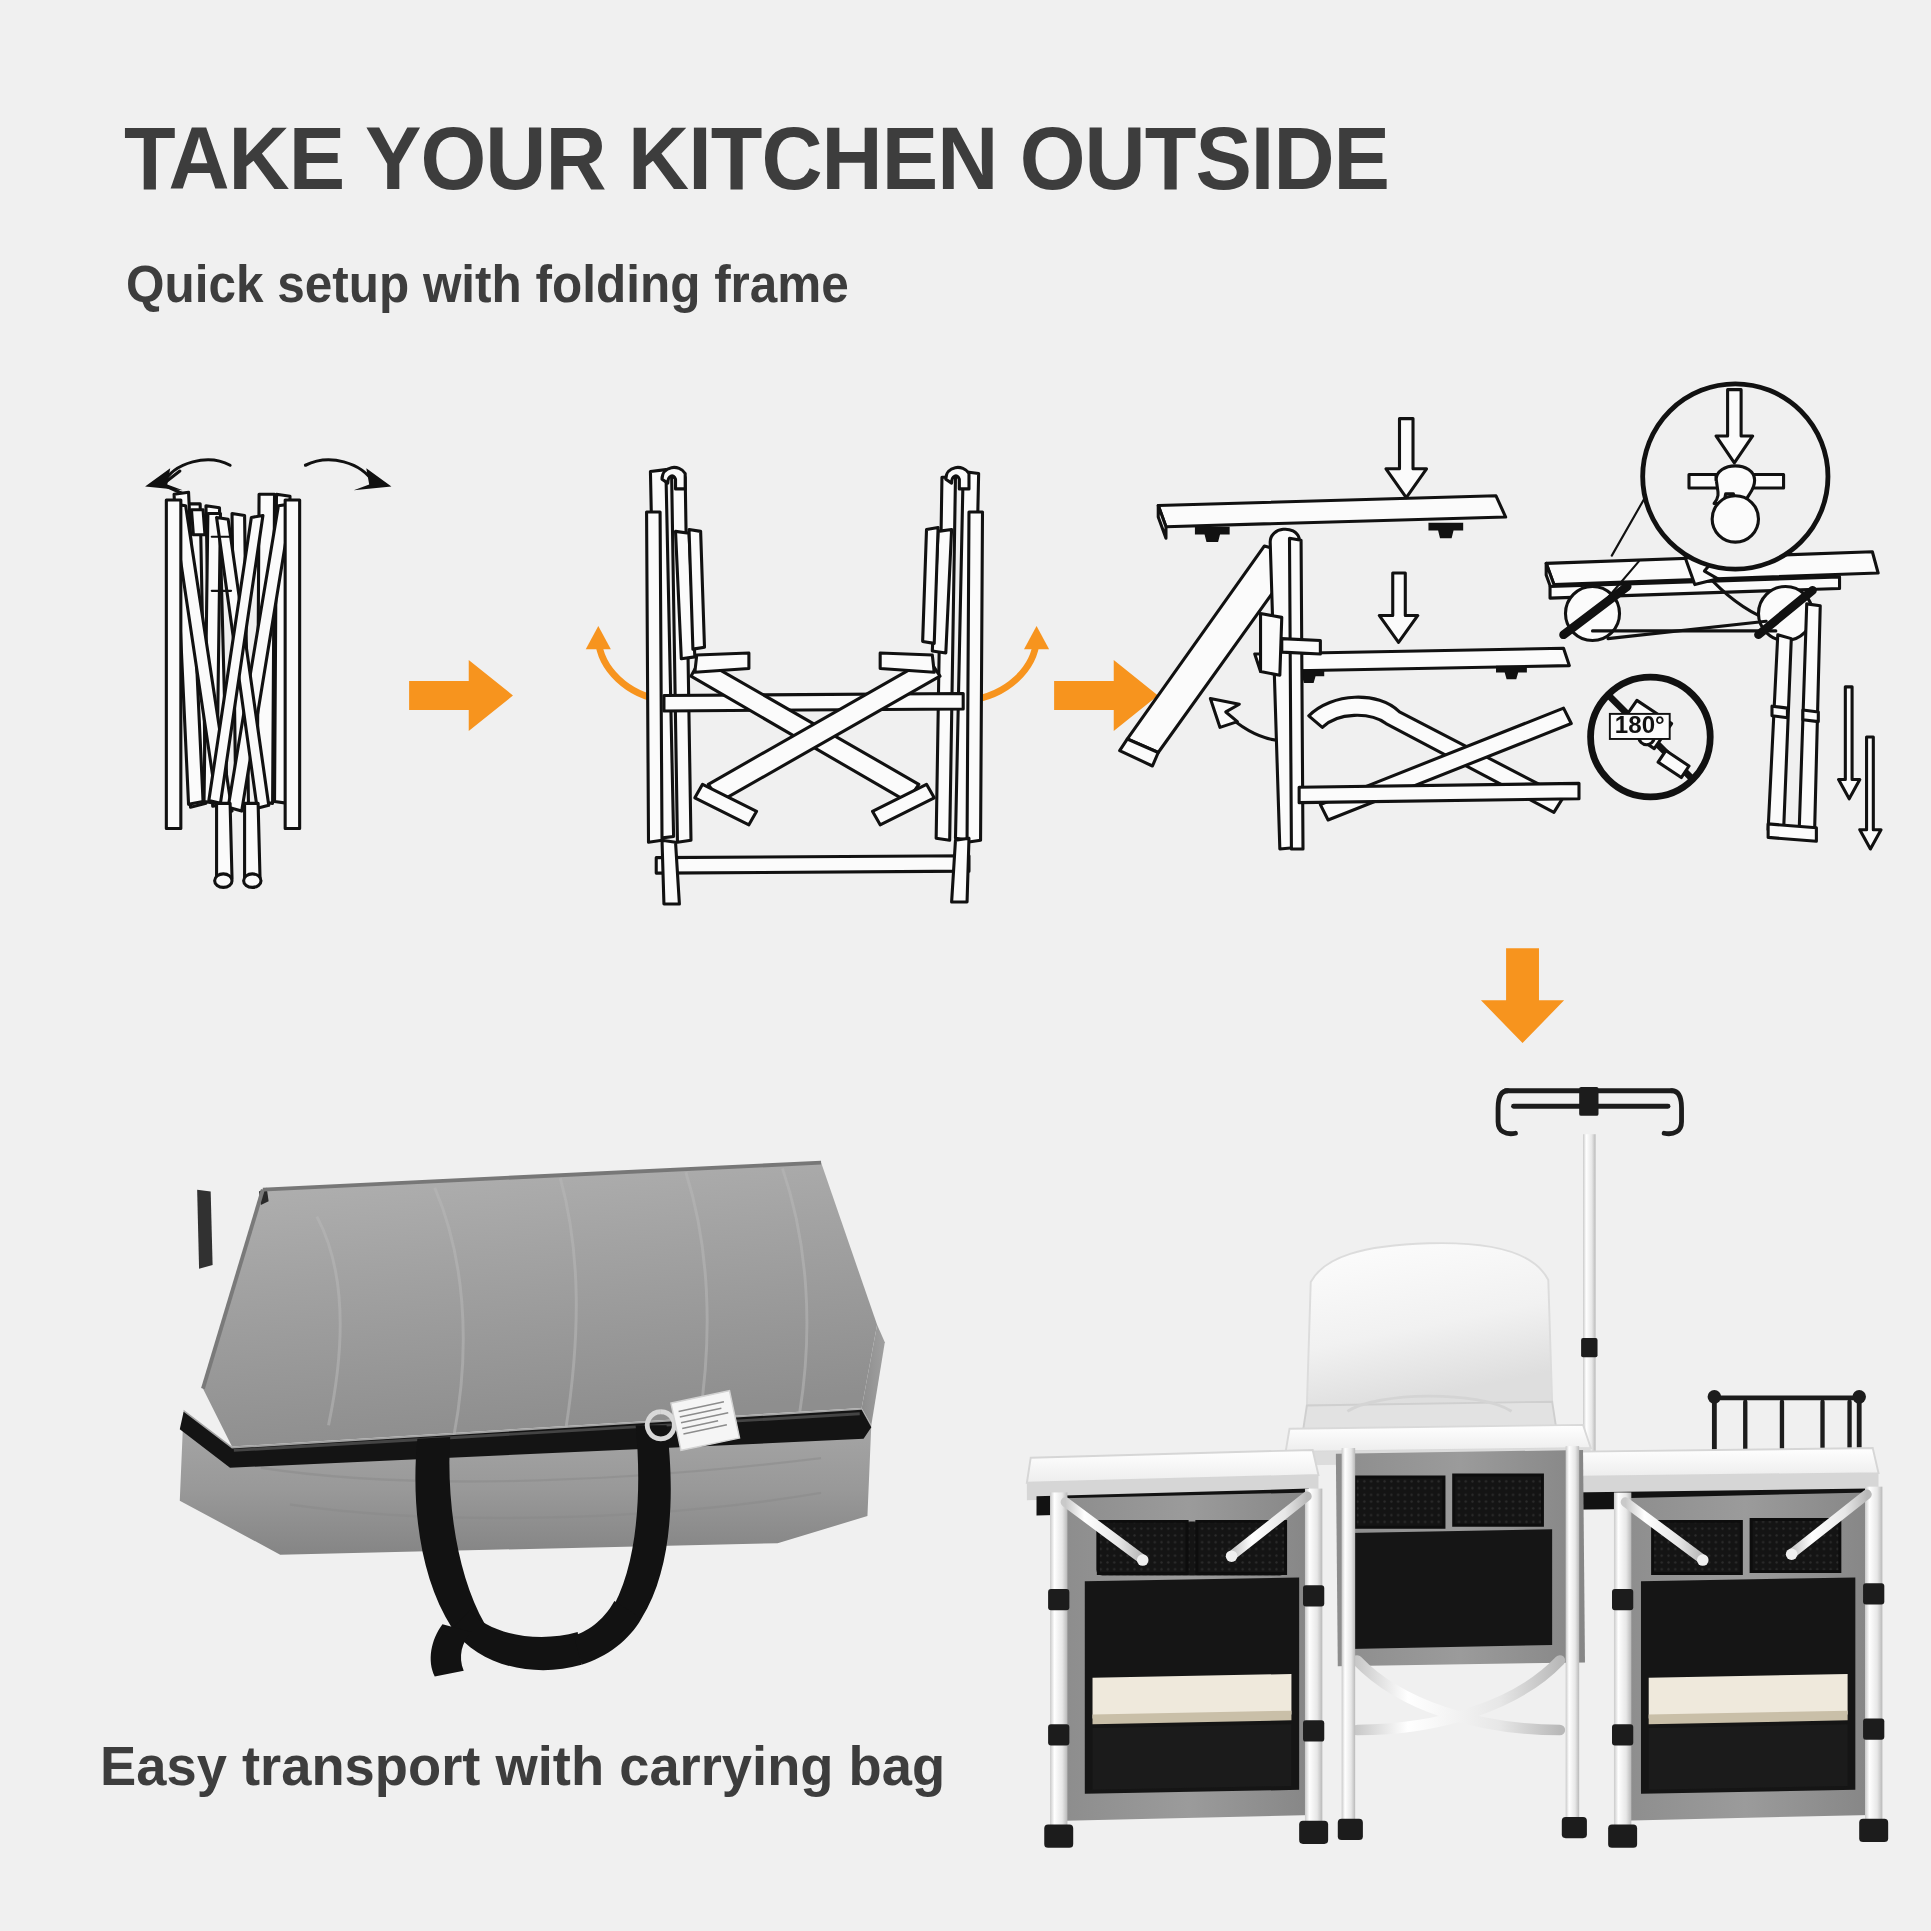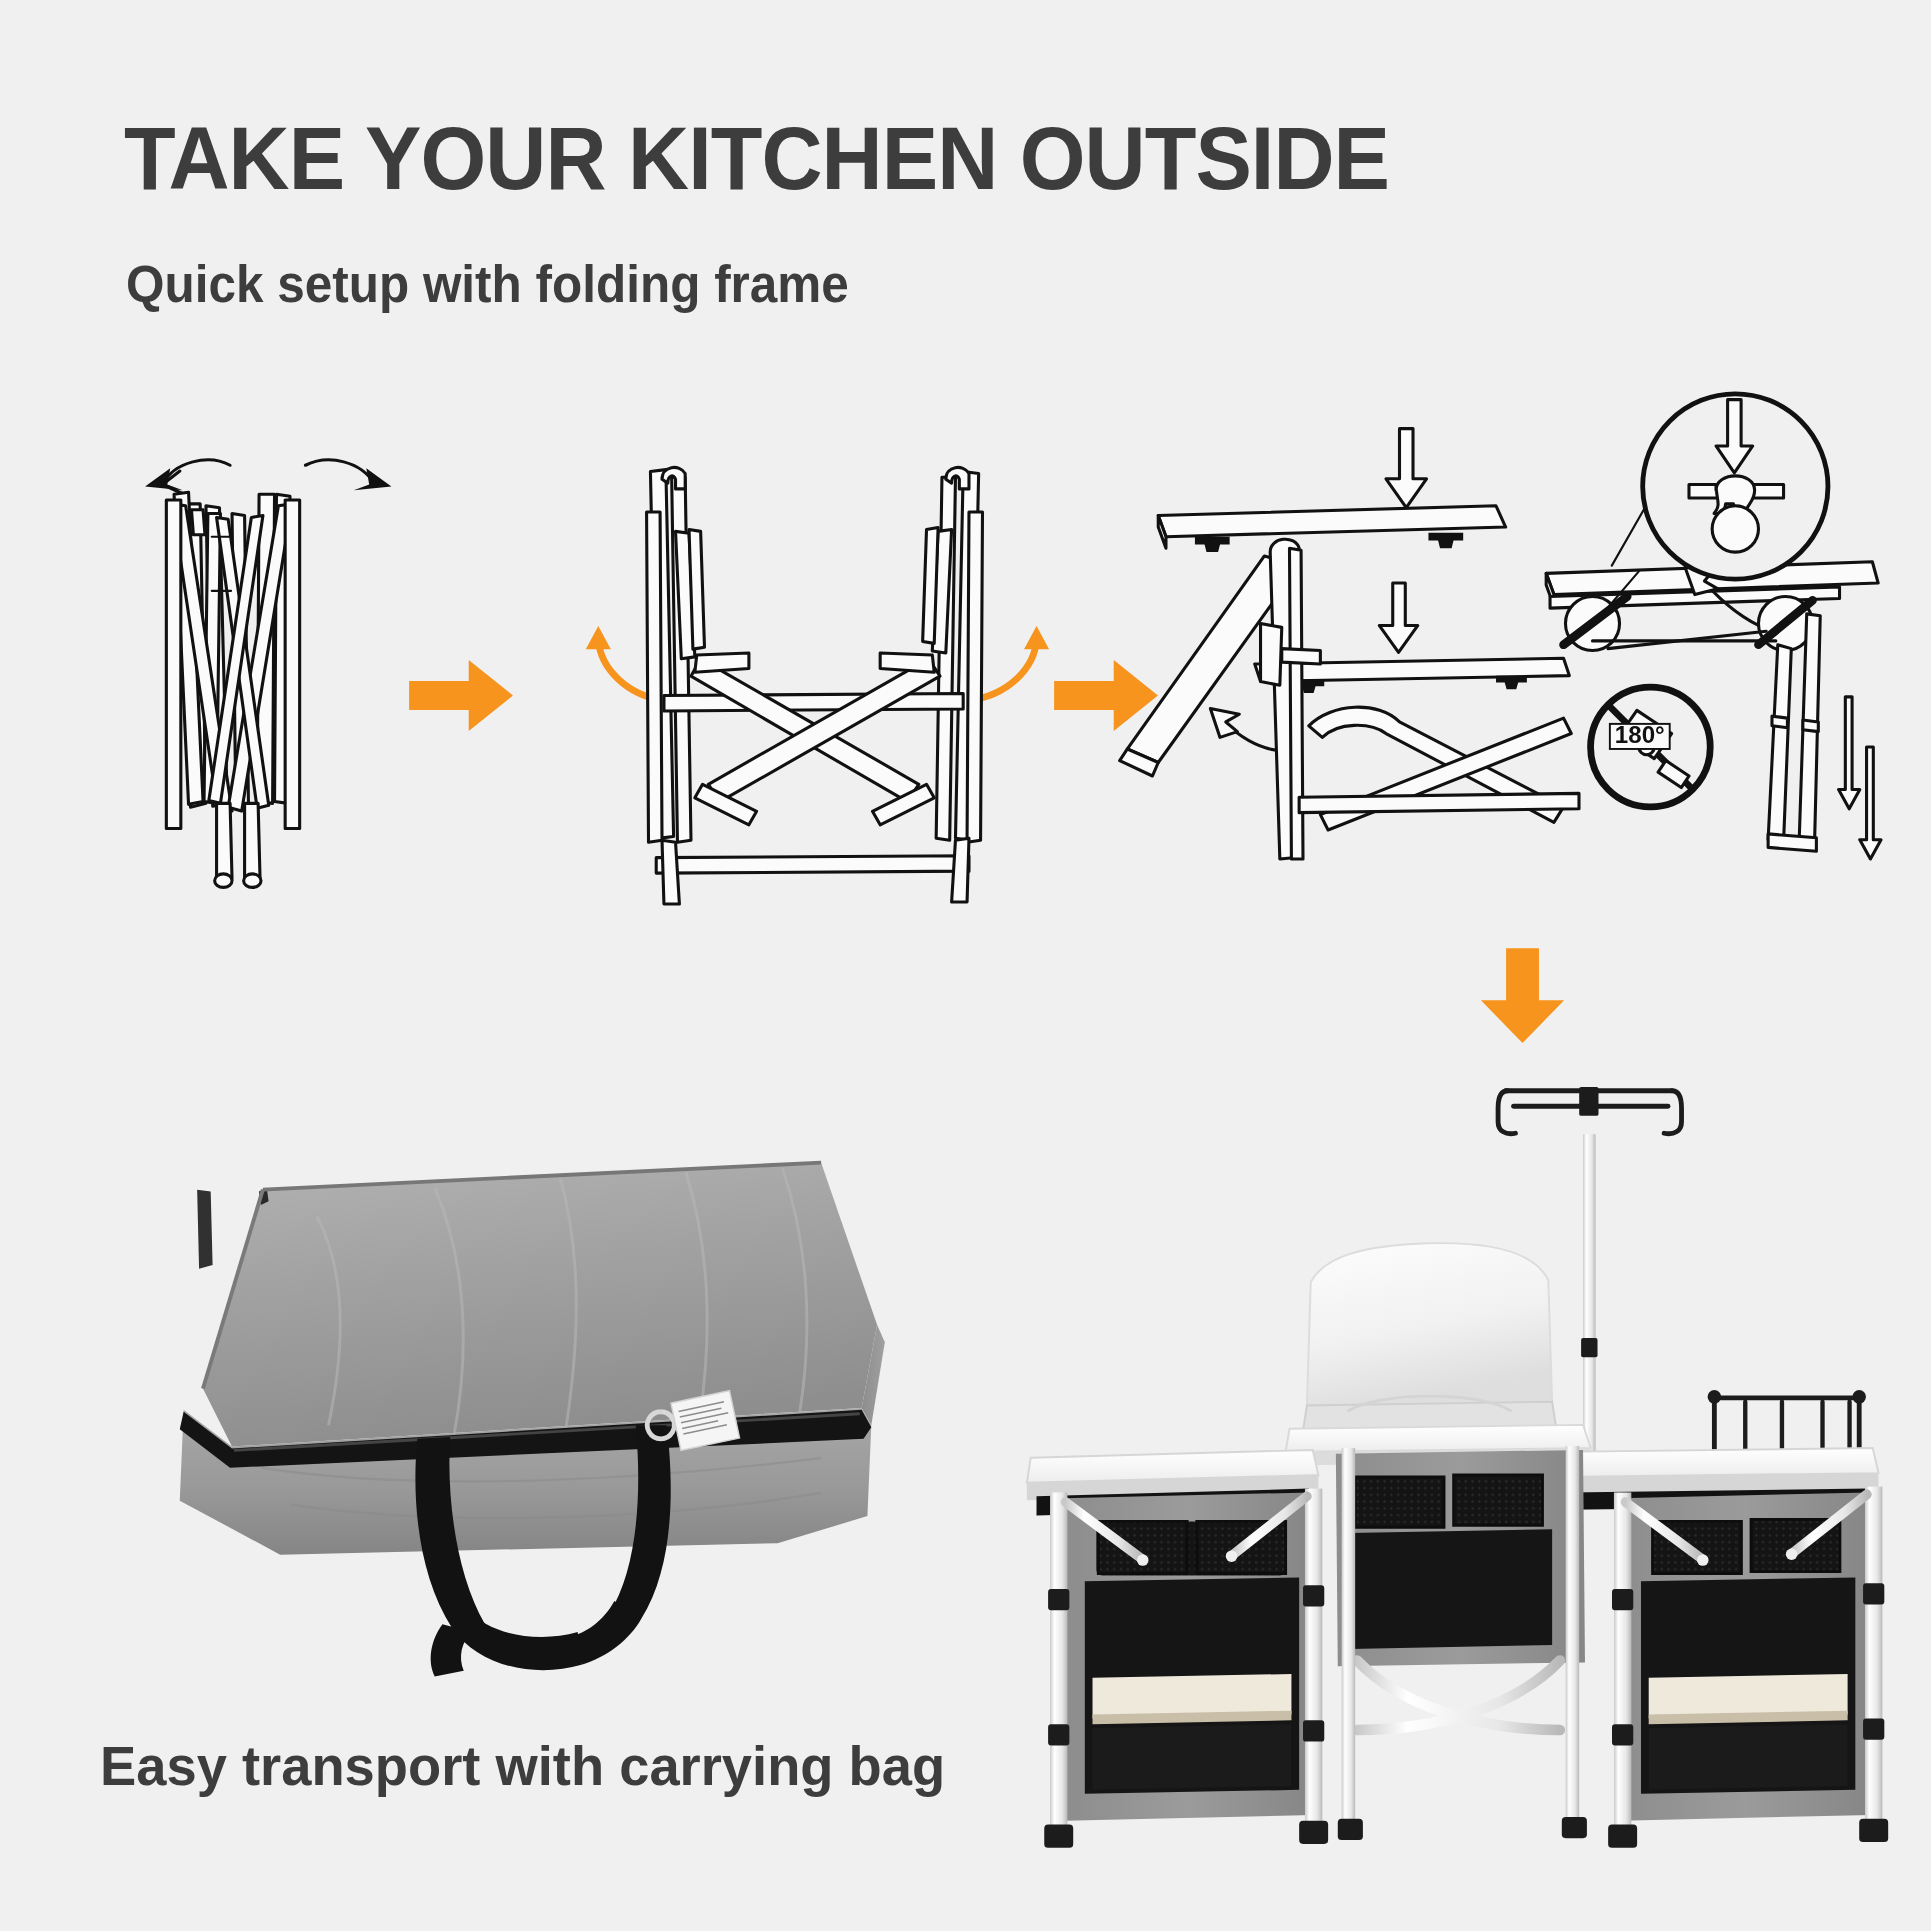--- a/index.html
+++ b/index.html
@@ -161,21 +161,21 @@
       </g>
     </svg>
   </div>
 
   <div class="art" style="left:1054px;top:658px;">
     <svg width="106" height="75" viewBox="0 0 110 78">
       <path class="orange-fill" d="M0 24 L62 24 L62 2 L108 39 L62 76 L62 54 L0 54 Z"></path>
     </svg>
   </div>
 
-  <div class="art" style="left:1110px;top:382px;">
+  <div class="art" style="left:1110px;top:372px;">
     <svg width="772" height="512" viewBox="0 0 800 530">
 
       <g class="fillwhite">
         <path d="M50 138 L400 128 L410 150 L58 160 Z"></path>
         <path d="M50 138 L58 160 L58 172 L50 150 Z"></path>
       </g>
       <g class="blk">
         <path d="M88 160 l36 0 l0 8 l-10 0 l-2 8 l-12 0 l-2 -8 l-10 0 z"></path>
         <path d="M330 156 l36 0 l0 8 l-10 0 l-2 8 l-12 0 l-2 -8 l-10 0 z"></path>
       </g>

